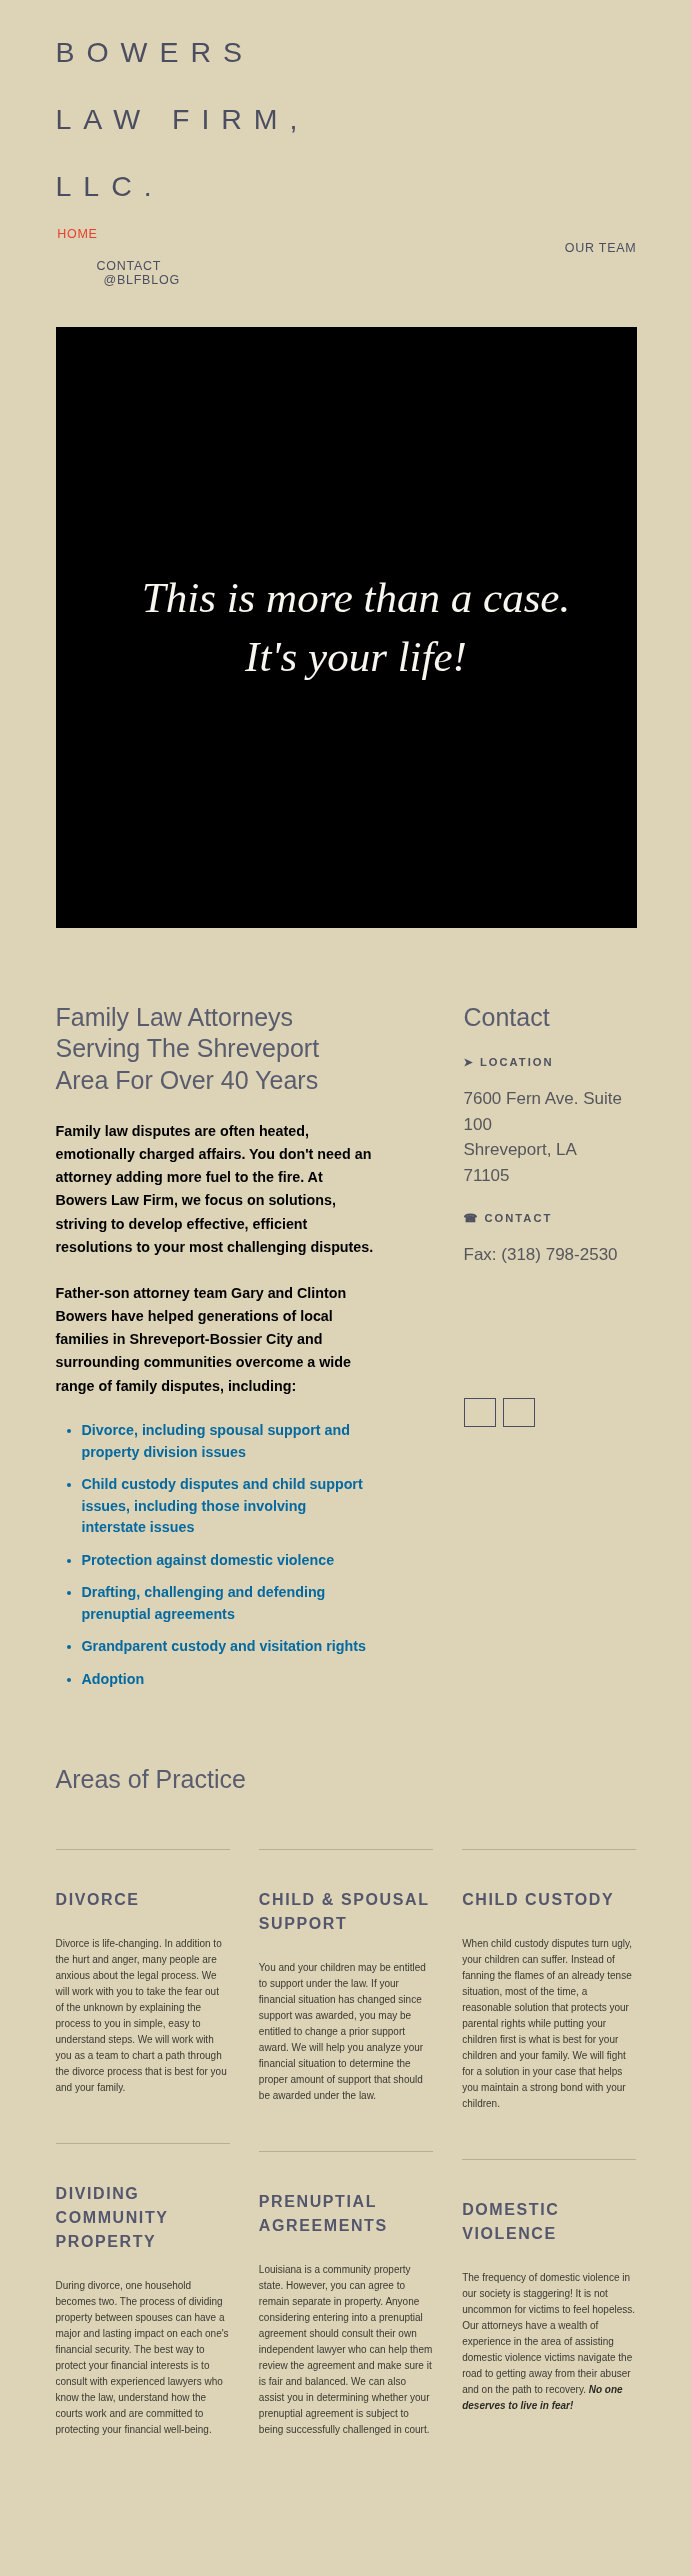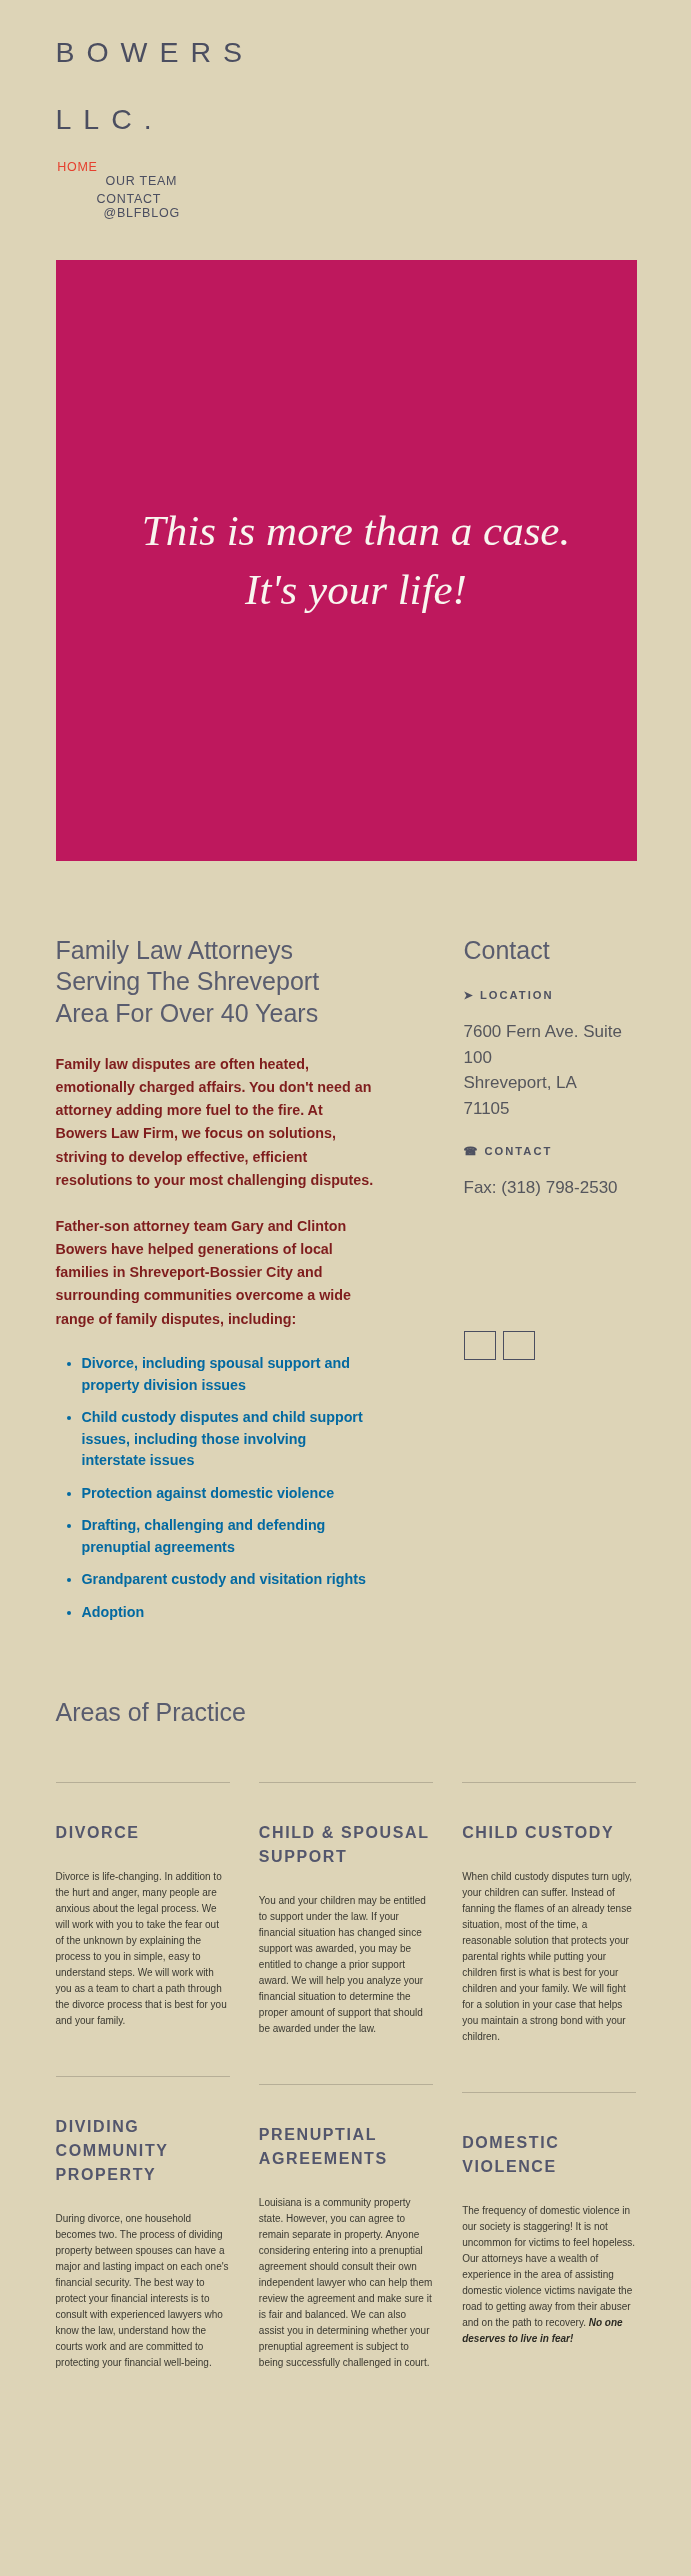--- a/index.html
+++ b/index.html
@@ -14,40 +14,40 @@
 
   
   .header { padding-top:19px; }
   .logo { color:#4b4e60; font-size:28.5px; line-height:67px; letter-spacing:0.42em; font-weight:400; }
   .nav { margin-top:7px; font-size:12.5px; letter-spacing:0.06em; color:#4b4e60; }
   .nav-row { display:flex;flex-direction:column; }
   .nav-row + .nav-row { margin-top:3.5px; }
   .nav a { text-decoration:none; color:#4b4e60; cursor:pointer; }
   .nav a.active { color:#e6402e; }
   .nav .i-home { margin-left:1.7px; }
-  .nav .i-team { margin-left:50px; }
+  .nav .i-team { margin-left:50px;text-align:right; }
   .nav .i-contact { margin-left:41px; }
   .nav .i-blog { margin-left:48px; }
 
   
   .hero {
-    margin-top:40px; height:601px; background:#be185d;
+    margin-top:40px; height:601px; background:#000000;
     display:flex; align-items:center; justify-content:center; text-align:center;padding-left:20px;
   }
   .hero-text {
     font-family:"Liberation Serif", serif; font-style:italic;
     font-size:43px; line-height:1.38; color:#f8f6ef; max-width:450px;
   }
 
   
   .main-cols { display:flex; justify-content:space-between; margin-top:74px; }
   .col-left { width:318px; }
   .col-right { width:173px; }
   h2.section-h { font-size:25px; font-weight:400; color:#595c6e; line-height:1.26; }
-  .lead { margin-top:24px; font-size:14.3px; font-weight:bold; line-height:1.62; color:#7f1d1d; }
+  .lead { margin-top:24px; font-size:14.3px; font-weight:bold; line-height:1.62; color:#000000; }
   .lead + .lead { margin-top:23px; }
   .bullets { margin-top:22.5px; padding-left:26px; }
   .bullets li { font-size:14.3px; font-weight:bold; line-height:1.5; color:#0369a1; margin-bottom:11.2px; }
 
   .side-label { margin-top:22.5px; font-size:11.2px; font-weight:bold; letter-spacing:0.18em; color:#4e5160; display:flex; align-items:center; gap:7px; }
   .side-label .glyph { font-size:11.2px; letter-spacing:0; }
   .address { margin-top:17.3px; font-size:17px; line-height:1.52; color:#55565c; }
   .address span { display:block; }
   .tel { margin-top:17.3px; font-size:17px; line-height:1.52; color:#55565c; width:169px; }
   .socials { margin-top:130px; display:flex; gap:7.8px; }
@@ -64,20 +64,21 @@
 </style>
 </head>
 <body>
 
 <div class="page">
   <div class="container">
 
     <header class="header">
       <div class="logo">
         <div>BOWERS</div>
+        <div>LAW FIRM,</div>
         <div>LLC.</div>
       </div>
       <nav class="nav">
         <div class="nav-row">
           <a class="active i-home" href="#">HOME</a>
           <a class="i-team" href="#">OUR TEAM</a>
         </div>
         <div class="nav-row">
           <a class="i-contact" href="#">CONTACT</a>
           <a class="i-blog" href="#">@BLFBLOG</a>

